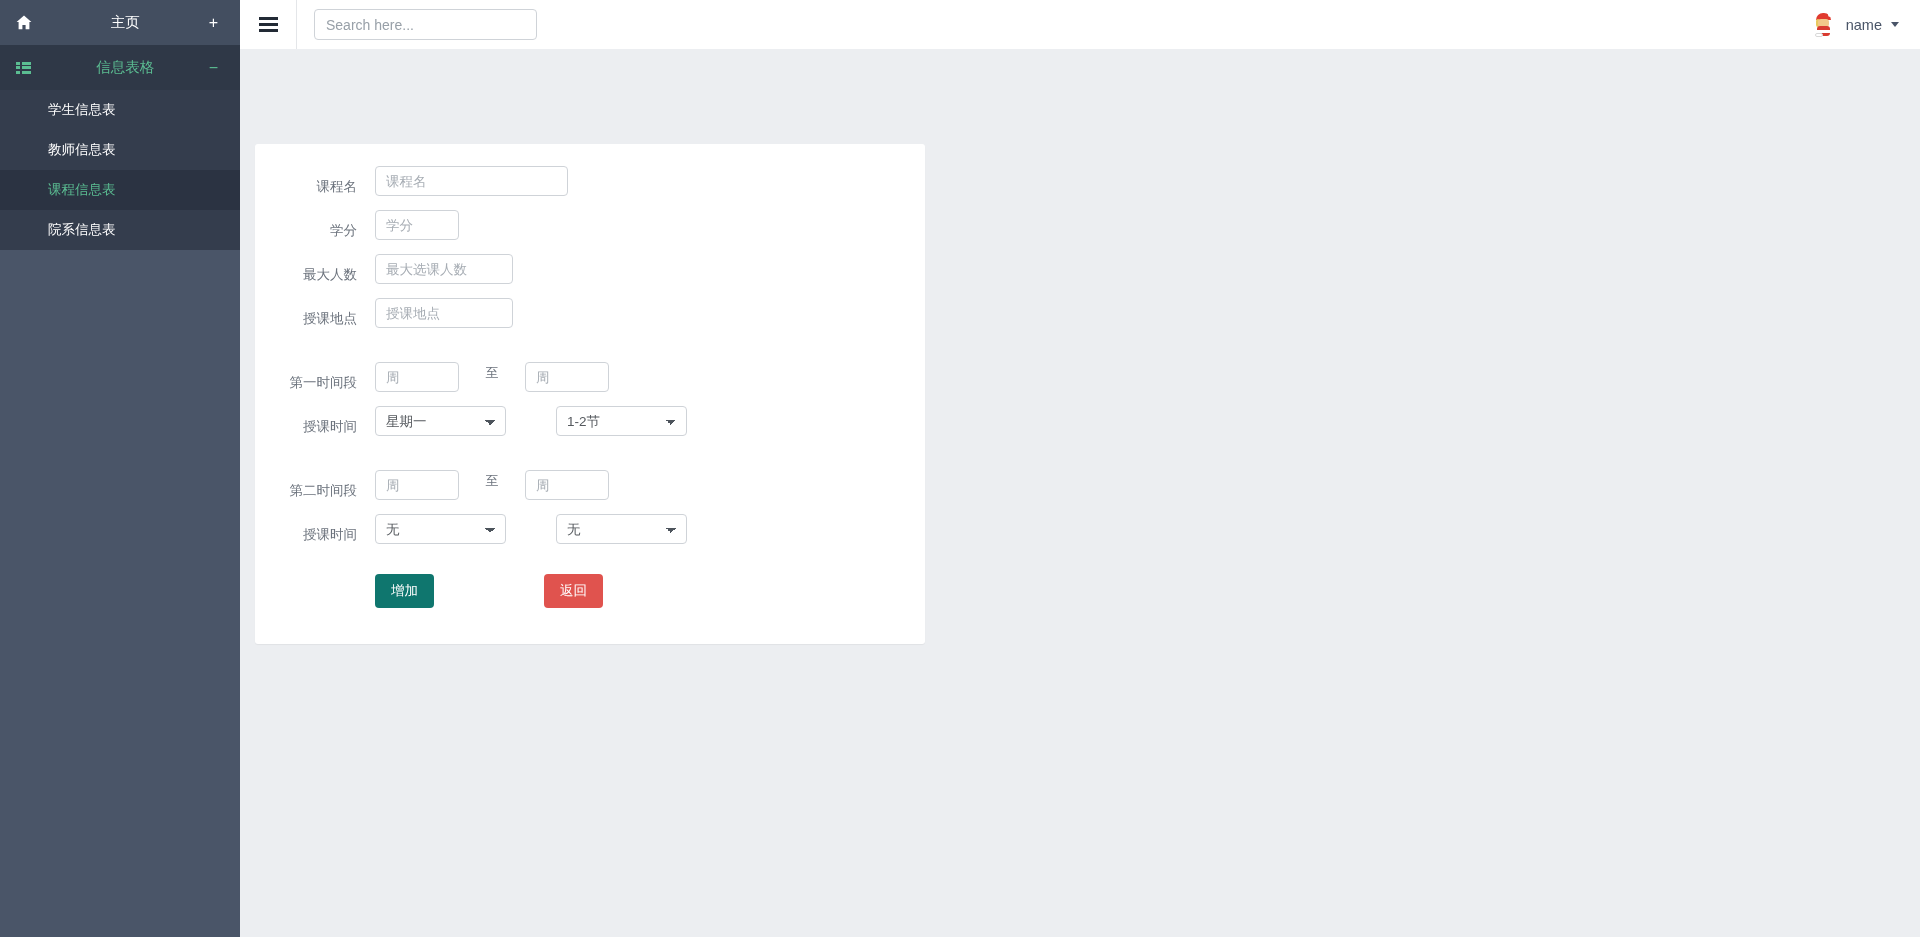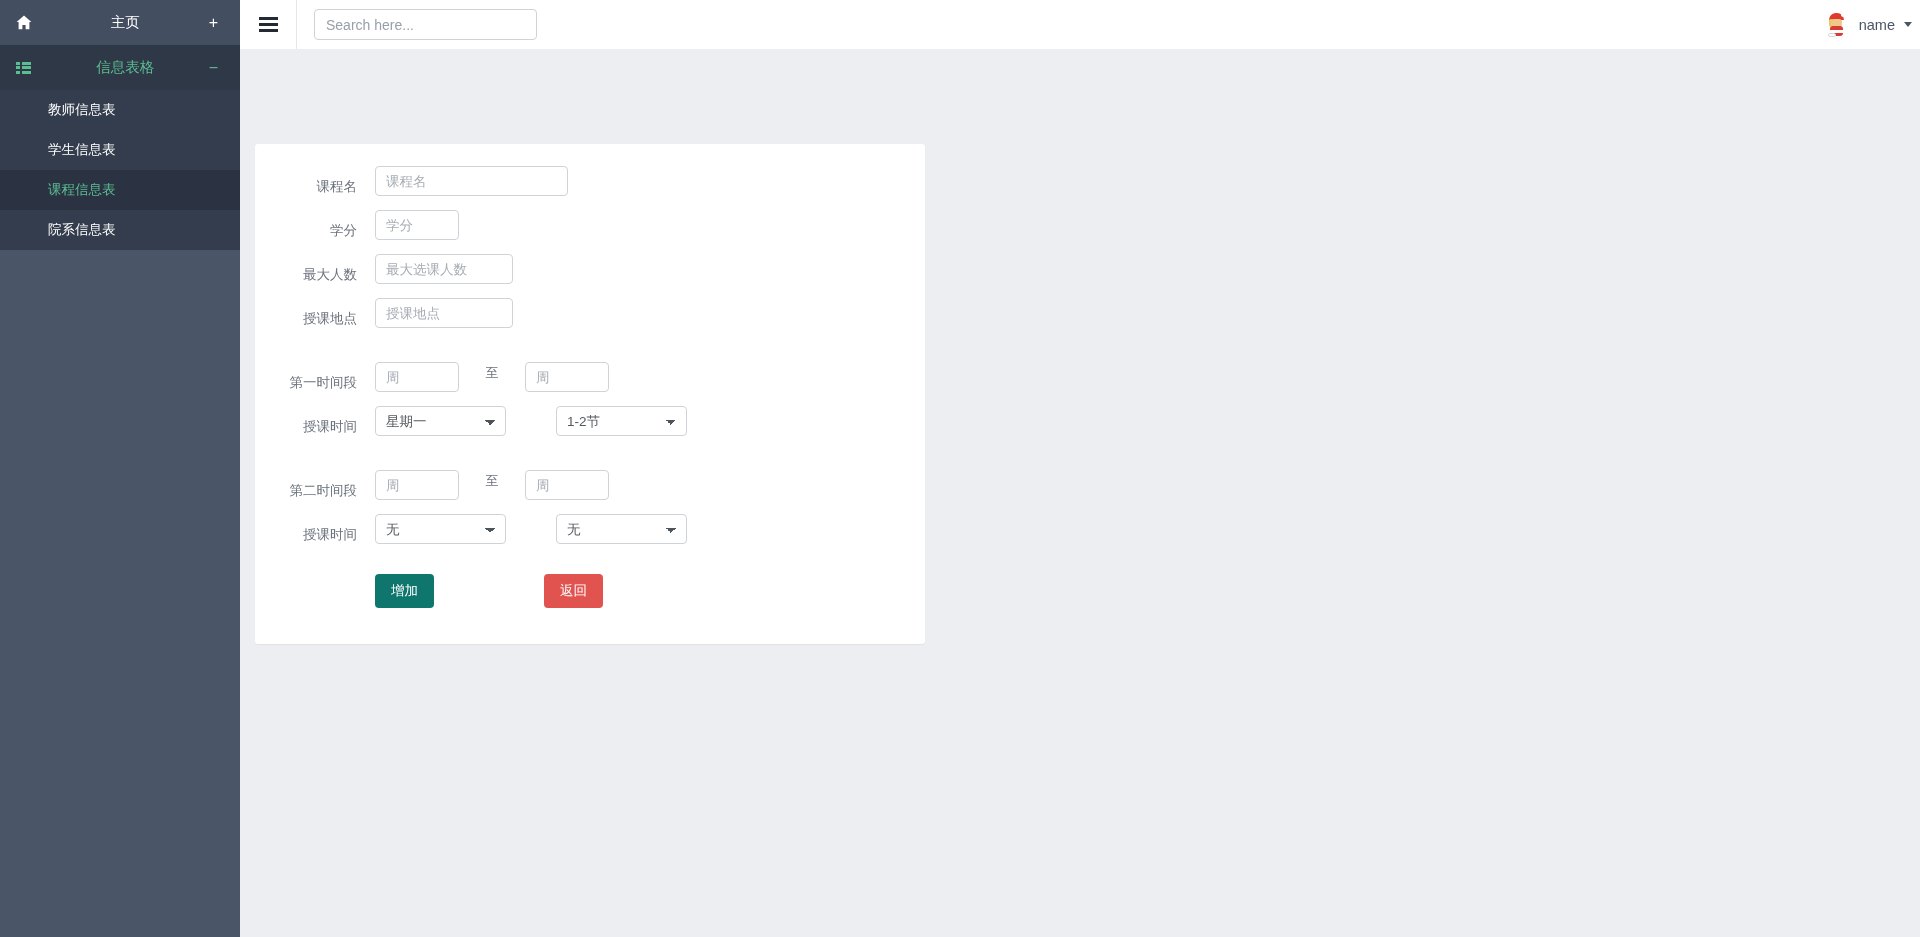--- a/index.html
+++ b/index.html
@@ -99,21 +99,21 @@
     padding: 8px 11px;
     font-size: 14px;
     color: #55595e;
     font-family: "Liberation Sans", sans-serif;
     outline: none;
     background: #fff;
   }
   #search-input::placeholder { color: #98a0a8; }
 
   #user-area {
-    position: absolute; right: 8px; top: 0;
+    position: absolute; right: 21px; top: 0;
     height: 49px;
     display: flex; align-items: center; gap: 9px;
     cursor: pointer;
   }
   #avatar {
     width: 26px; height: 26px;
     border-radius: 3px;
     position: relative; overflow: hidden;
     background: #ffffff;
   }
@@ -266,24 +266,24 @@
             <i></i>
             <i></i>
             <i></i>
           </span>
       </span>
       <span class="nav-label">信息表格</span>
       <span class="nav-sign">−</span>
     </div>
 
     <div class="sub-item">
+      <span>学生信息表</span>
+    </div>
+    <div class="sub-item">
       <span>教师信息表</span>
-    </div>
-    <div class="sub-item">
-      <span>学生信息表</span>
     </div>
     <div class="sub-item active">
       <span>课程信息表</span>
     </div>
     <div class="sub-item">
       <span>院系信息表</span>
     </div>
 
   </div>
 </div>

